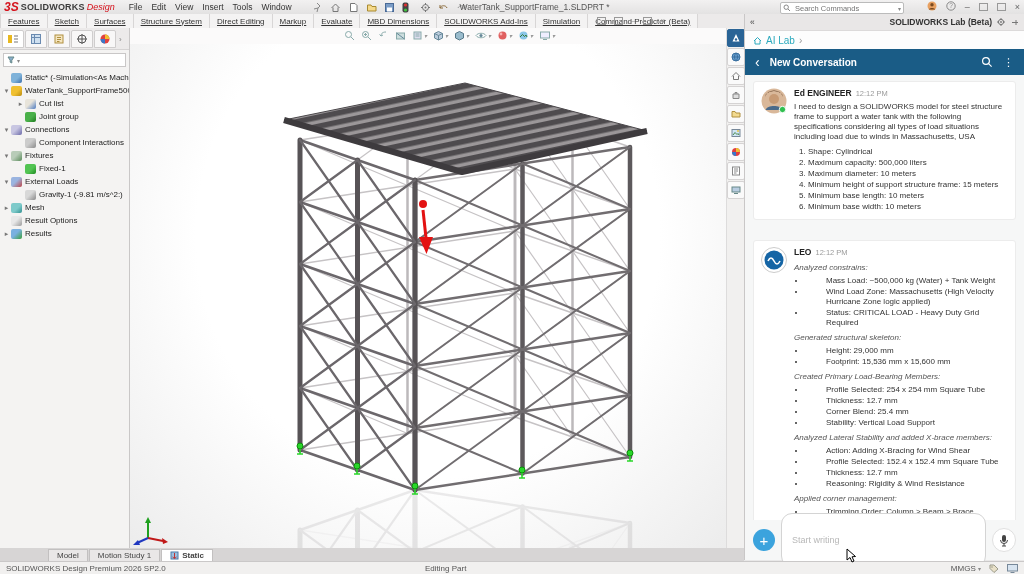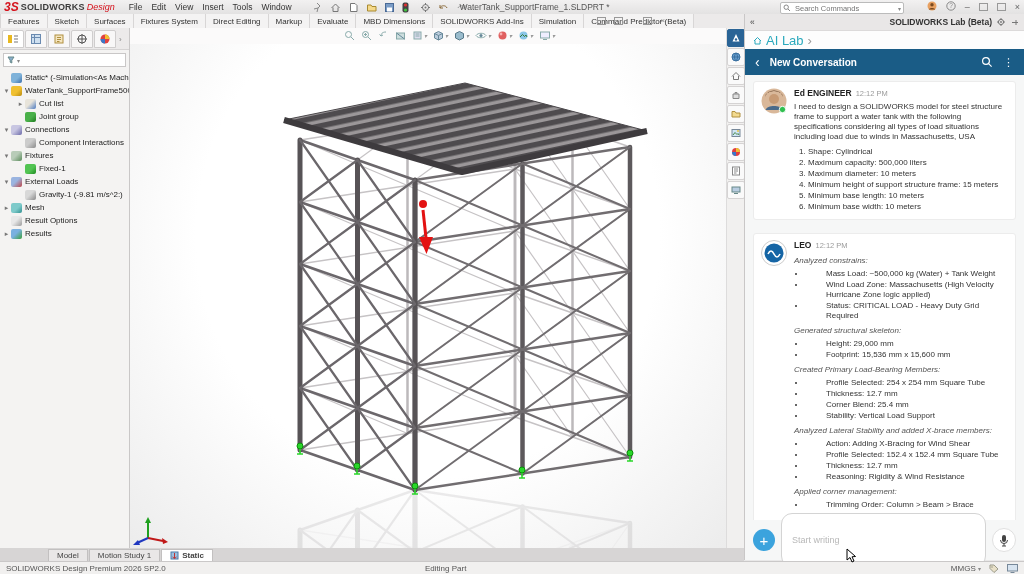--- a/index.html
+++ b/index.html
@@ -25,21 +25,21 @@
               border:1px solid #bbb;border-radius:2px;display:flex;align-items:center;padding:0 2px;gap:2px;}
   .search-box input{border:none;outline:none;flex:1;font-size:7.5px;height:9px;
                     font-family:"Liberation Sans",sans-serif;color:#555;background:transparent;}
   .win-ctrls{position:absolute;right:4px;top:1px;display:flex;gap:9px;color:#666;
              font-size:9px;align-items:center;}
 
   
   .tabrow{left:0;top:14px;width:744px;height:14px;background:#eceaea;border-bottom:1px solid #d2d0d0;
           display:flex;align-items:stretch;}
   .rtab{padding:0 7px;font-size:8px;color:#333;border-right:1px solid #d8d6d6;display:flex;
-        align-items:center;white-space:nowrap;background:#f4f3f3;}
+        align-items:center;white-space:nowrap;background:#f4f3f3;text-decoration:underline;}
   .rtab:first-child{border-left:1px solid #d8d6d6;}
   .docwin-ctrls{position:absolute;left:597px;top:16px;display:flex;gap:8px;color:#888;font-size:8px;align-items:center;}
   .sq{display:inline-block;width:7px;height:6px;border:1px solid #999;}
 
   
   .strip{left:130px;top:28px;width:596px;height:16px;background:#fbfafa;border-bottom:1px solid #e4e2e2;}
   .hud{position:absolute;left:214px;top:2px;display:flex;gap:6px;align-items:center;}
   .hud-btn{display:flex;align-items:center;gap:1px;color:#9aa;cursor:pointer;}
   .hud-btn svg{display:block;}
   .caret{font-size:6px;color:#999;}
@@ -83,28 +83,28 @@
             display:flex;align-items:center;justify-content:center;}
   .rail-btn.active{background:#2a6496;border-color:#2a6496;}
 
   
   .chatpanel{left:744px;top:14px;width:280px;height:546px;background:#f6f7f7;border-left:1px solid #c9c7c7;
              display:flex;flex-direction:column;box-sizing:border-box;}
   .cp-header{height:16px;background:#e9e7e7;display:flex;align-items:center;padding:0 5px;gap:4px;
              font-size:8.5px;color:#444;flex:none;border-bottom:1px solid #dcdada;}
   .cp-header .title{flex:1;text-align:right;font-weight:bold;color:#333;}
   .breadcrumb{height:18px;background:#fdfdfd;display:flex;align-items:center;gap:4px;padding:0 8px;
-              color:#2aa9bd;font-size:13px;flex:none;}
+              color:#2aa9bd;font-size:10px;flex:none;}
   .breadcrumb .sep{color:#999;}
   .bluebar{height:26px;background:#1a5c86;display:flex;align-items:center;padding:0 10px;gap:10px;
            color:#fff;flex:none;}
   .bluebar .back{font-size:14px;line-height:1;}
   .bluebar .cv-title{flex:1;font-weight:bold;font-size:10px;}
   .bluebar .kebab{font-size:11px;}
-  .messages{flex:1;overflow:hidden;padding:6px 8px;display:flex;flex-direction:column;gap:13px;}
+  .messages{flex:1;overflow:hidden;padding:6px 8px;display:flex;flex-direction:column;gap:20px;}
   .msg{display:flex;gap:7px;background:#fff;border:1px solid #ececec;border-radius:3px;padding:6px 7px;}
   .avatar{width:26px;height:26px;flex:none;}
   .mbody{flex:1;min-width:0;font-size:8px;line-height:10px;color:#333;}
   .mhead{margin-bottom:3px;}
   .mauthor{font-weight:bold;font-size:8.5px;color:#222;}
   .mtime{color:#9a9a9a;font-size:7.5px;margin-left:4px;}
   .mintro{margin:0 0 5px 0;}
   ol.specs{margin:0;padding-left:14px;}
   ol.specs li{margin:0 0 1px 0;}
   .sect-h{font-style:italic;color:#555;margin:5px 0 3px 0;}
@@ -207,21 +207,21 @@
     <span class="sq"></span>
     <span class="sq"></span>
     <span>×</span>
   </div>
 </div>
 
 <div class="abs tabrow">
   <span class="rtab">Features</span>
   <span class="rtab">Sketch</span>
   <span class="rtab">Surfaces</span>
-  <span class="rtab">Fixtures System</span>
+  <span class="rtab">Structure System</span>
   <span class="rtab">Direct Editing</span>
   <span class="rtab">Markup</span>
   <span class="rtab">Evaluate</span>
   <span class="rtab">MBD Dimensions</span>
   <span class="rtab">SOLIDWORKS Add-Ins</span>
   <span class="rtab">Simulation</span>
   <span class="rtab">Command Predictor (Beta)</span>
 </div>
 <div class="abs docwin-ctrls">
   <span class="sq"></span>

